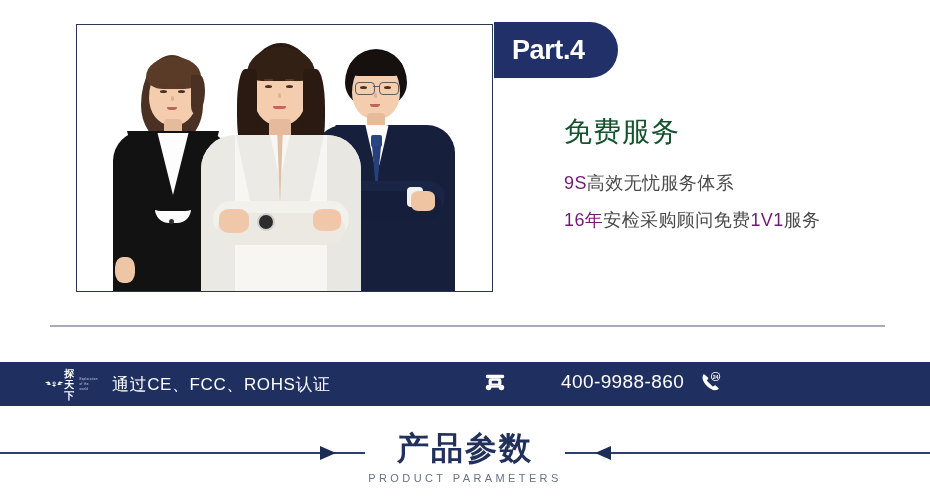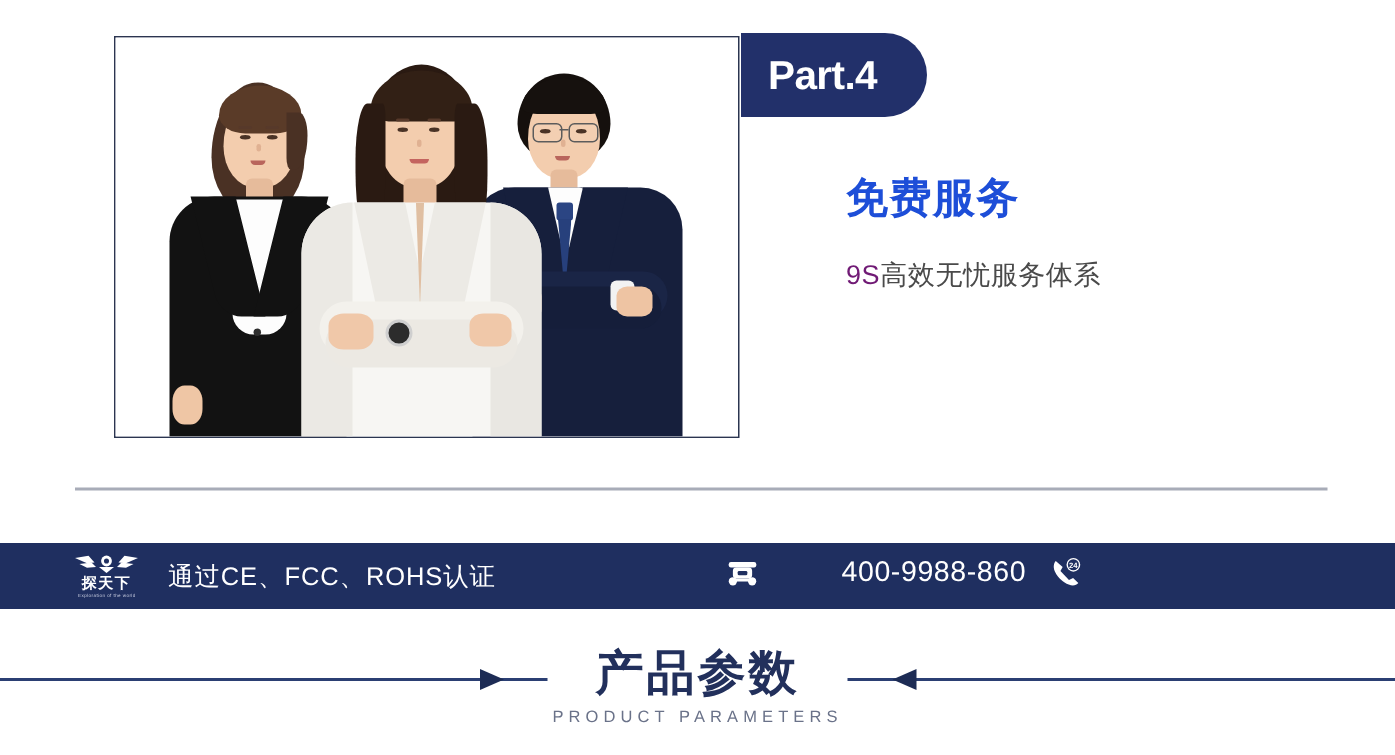--- a/index.html
+++ b/index.html
@@ -115,22 +115,22 @@
     padding-left: 18px;
     box-sizing: border-box;
   }
 
   
   .headline {
     position: absolute;
     left: 564px;
     top: 113px;
     font-size: 28px;
-    font-weight: bold;
-    color: #1d4ed8;
+    font-weight: normal;
+    color: #14532d;
     letter-spacing: 1px;
   }
   .sub-line {
     position: absolute;
     left: 564px;
     font-size: 18px;
     color: #4a4a4a;
     letter-spacing: 0.4px;
     white-space: nowrap;
   }
@@ -159,21 +159,21 @@
     display: flex;
     align-items: center;
   }
   .logo {
     position: absolute;
     left: 44px;
     top: 366px;
     width: 54px;
     height: 36px;
     display: flex;
-    flex-direction: column;
+    flex-direction: row;
     align-items: center;
     justify-content: center;
     color: #ffffff;
   }
   .logo-mark { width: 46px; height: 14px; display: block; }
   .logo-cn {
     font-size: 10px;
     font-weight: bold;
     letter-spacing: 1px;
     line-height: 11px;
@@ -368,20 +368,23 @@
   </div>
 
   <div class="part-badge">Part.4</div>
 
   <div class="headline">免费服务</div>
 
   <div class="sub-line sub-line-1">
     <span class="hl-red">9S</span><span>高效无忧服务体系</span>
   </div>
 
+  <div class="sub-line sub-line-2">
+    <span class="hl-red">16年</span><span>安检采购顾问免费</span><span class="hl-red">1V1</span><span>服务</span>
+  </div>
 
   <div class="divider"></div>
 
   <div class="contact-bar"></div>
 
   <div class="logo">
     <svg class="logo-mark" viewBox="0 0 46 14">
       <path d="M2 3 L11 1.5 L15 6 L10 6.5 Z" fill="#ffffff"></path>
       <path d="M44 3 L35 1.5 L31 6 L36 6.5 Z" fill="#ffffff"></path>
       <path d="M5 7 L13 6 L16 9 L10 9.5 Z" fill="#ffffff"></path>

